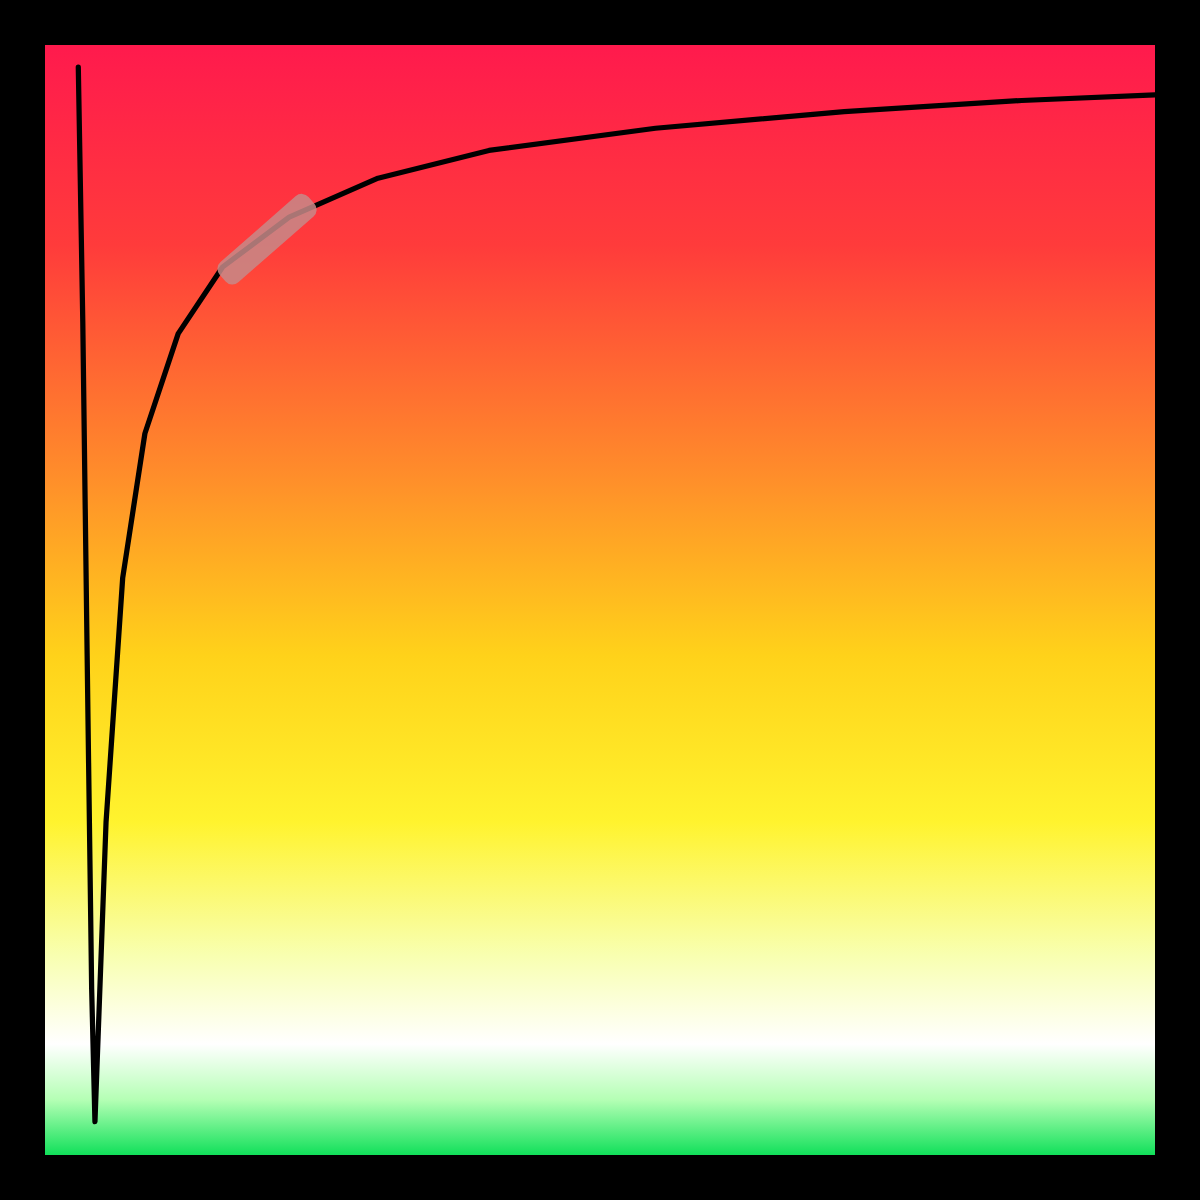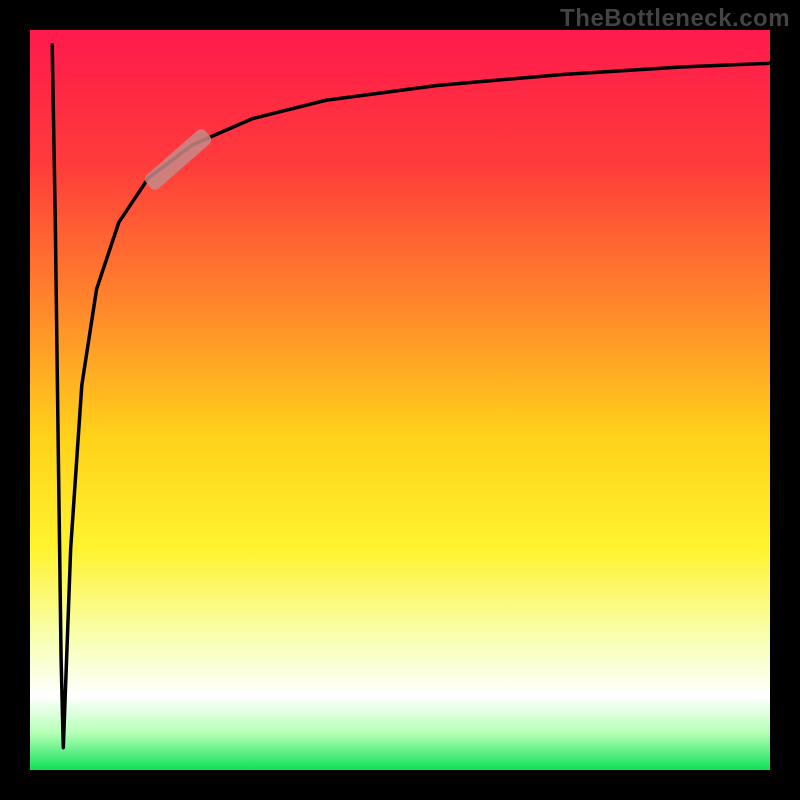--- a/index.html
+++ b/index.html
@@ -37,21 +37,20 @@
   .plot svg {
     display: block;
     width: 740px;
     height: 740px;
   }
 </style>
 </head>
 <body>
 
 <div class="frame">
-  <div class="watermark">TheBottleneck.com</div>
 
   <div class="plot">
     <svg viewBox="0 0 740 740">
       <defs>
         <linearGradient id="bg-grad" x1="0" y1="0" x2="0" y2="1">
             <stop offset="0%" stop-color="#ff1a4d"></stop>
             <stop offset="18%" stop-color="#ff3b3b"></stop>
             <stop offset="38%" stop-color="#ff8a2b"></stop>
             <stop offset="55.00000000000001%" stop-color="#ffd21a"></stop>
             <stop offset="70%" stop-color="#fff32e"></stop>

